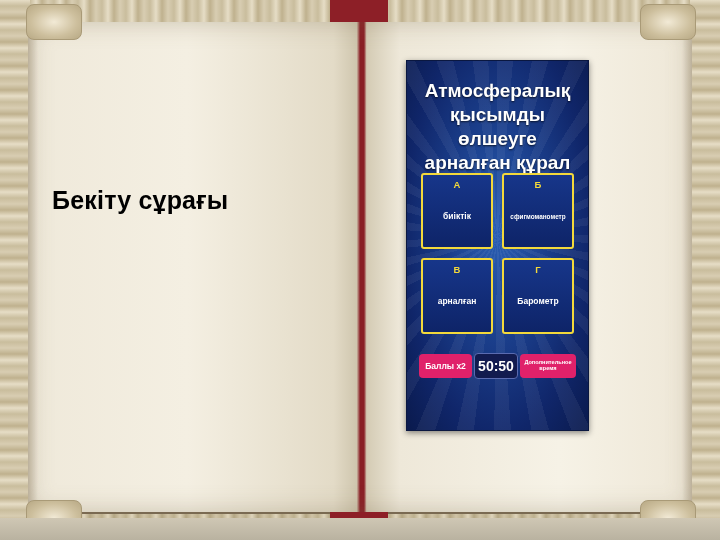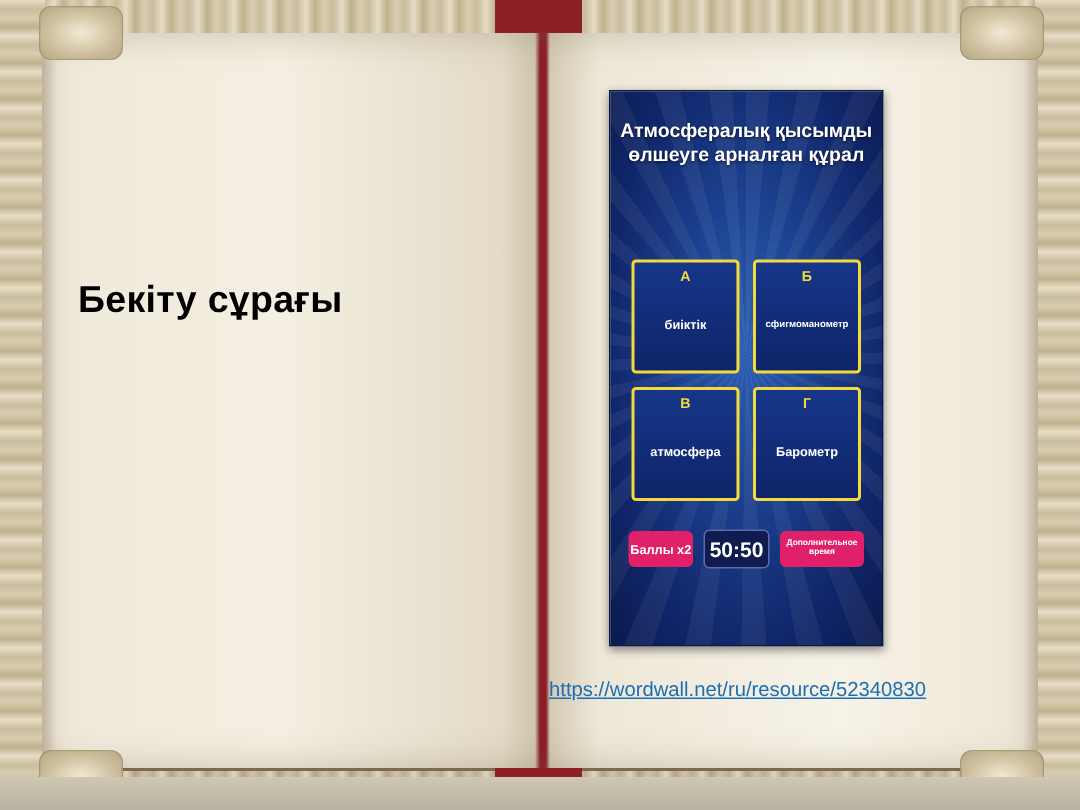--- a/index.html
+++ b/index.html
@@ -125,21 +125,21 @@
         rgba(255,255,255,0.055) 0deg 5deg,
         rgba(255,255,255,0.0) 5deg 11deg);
   }
   .quiz-title {
     position: absolute;
     left: 6px;
     top: 18px;
     width: 169px;
     text-align: center;
     color: #ffffff;
-    font-size: 13px;
+    font-size: 19px;
     font-weight: 700;
     line-height: 1.26;
     text-shadow: 0 1px 2px rgba(0,0,0,0.7);
   }
   .grid {
     position: absolute;
     left: 14px;
     top: 112px;
     width: 153px;
     display: grid;
@@ -189,21 +189,21 @@
     height: 24px;
     border-radius: 4px;
     display: flex;
     align-items: center;
     justify-content: center;
     color: #ffffff;
     font-weight: 700;
     text-align: center;
     line-height: 1.05;
   }
-  .pw.a { width: 43px; background: #e0216a; font-size: 8.5px; }
+  .pw.a { width: 53px; background: #e0216a; font-size: 8.5px; }
   .pw.b { width: 42px; background: #121b4f; border: 1px solid #5a6bb0; font-size: 14px; }
   .pw.c { width: 52px; background: #e0216a; font-size: 5.6px; padding: 0 2px; }
 
   
   .link {
     position: absolute;
     left: 366px;
     top: 452px;
     width: 300px;
     font-size: 13.5px;
@@ -251,30 +251,29 @@
       <div class="opt">
         <span class="opt-letter">А</span>
         <span class="opt-text">биіктік</span>
       </div>
       <div class="opt">
         <span class="opt-letter">Б</span>
         <span class="opt-text small">сфигмоманометр</span>
       </div>
       <div class="opt">
         <span class="opt-letter">В</span>
-        <span class="opt-text">атмосфера</span>
+        <span class="opt-text">арналған</span>
       </div>
       <div class="opt">
         <span class="opt-letter">Г</span>
         <span class="opt-text">Барометр</span>
       </div>
     </div>
 
     <div class="powerups">
       <div class="pw a">Баллы x2</div>
       <div class="pw b">50:50</div>
       <div class="pw c">Дополнительное время</div>
     </div>
   </div>
 
-  <a class="link" href="#">https://wordwall.net/ru/resource/52340830</a>
 
 </div>
 
 </body></html>

